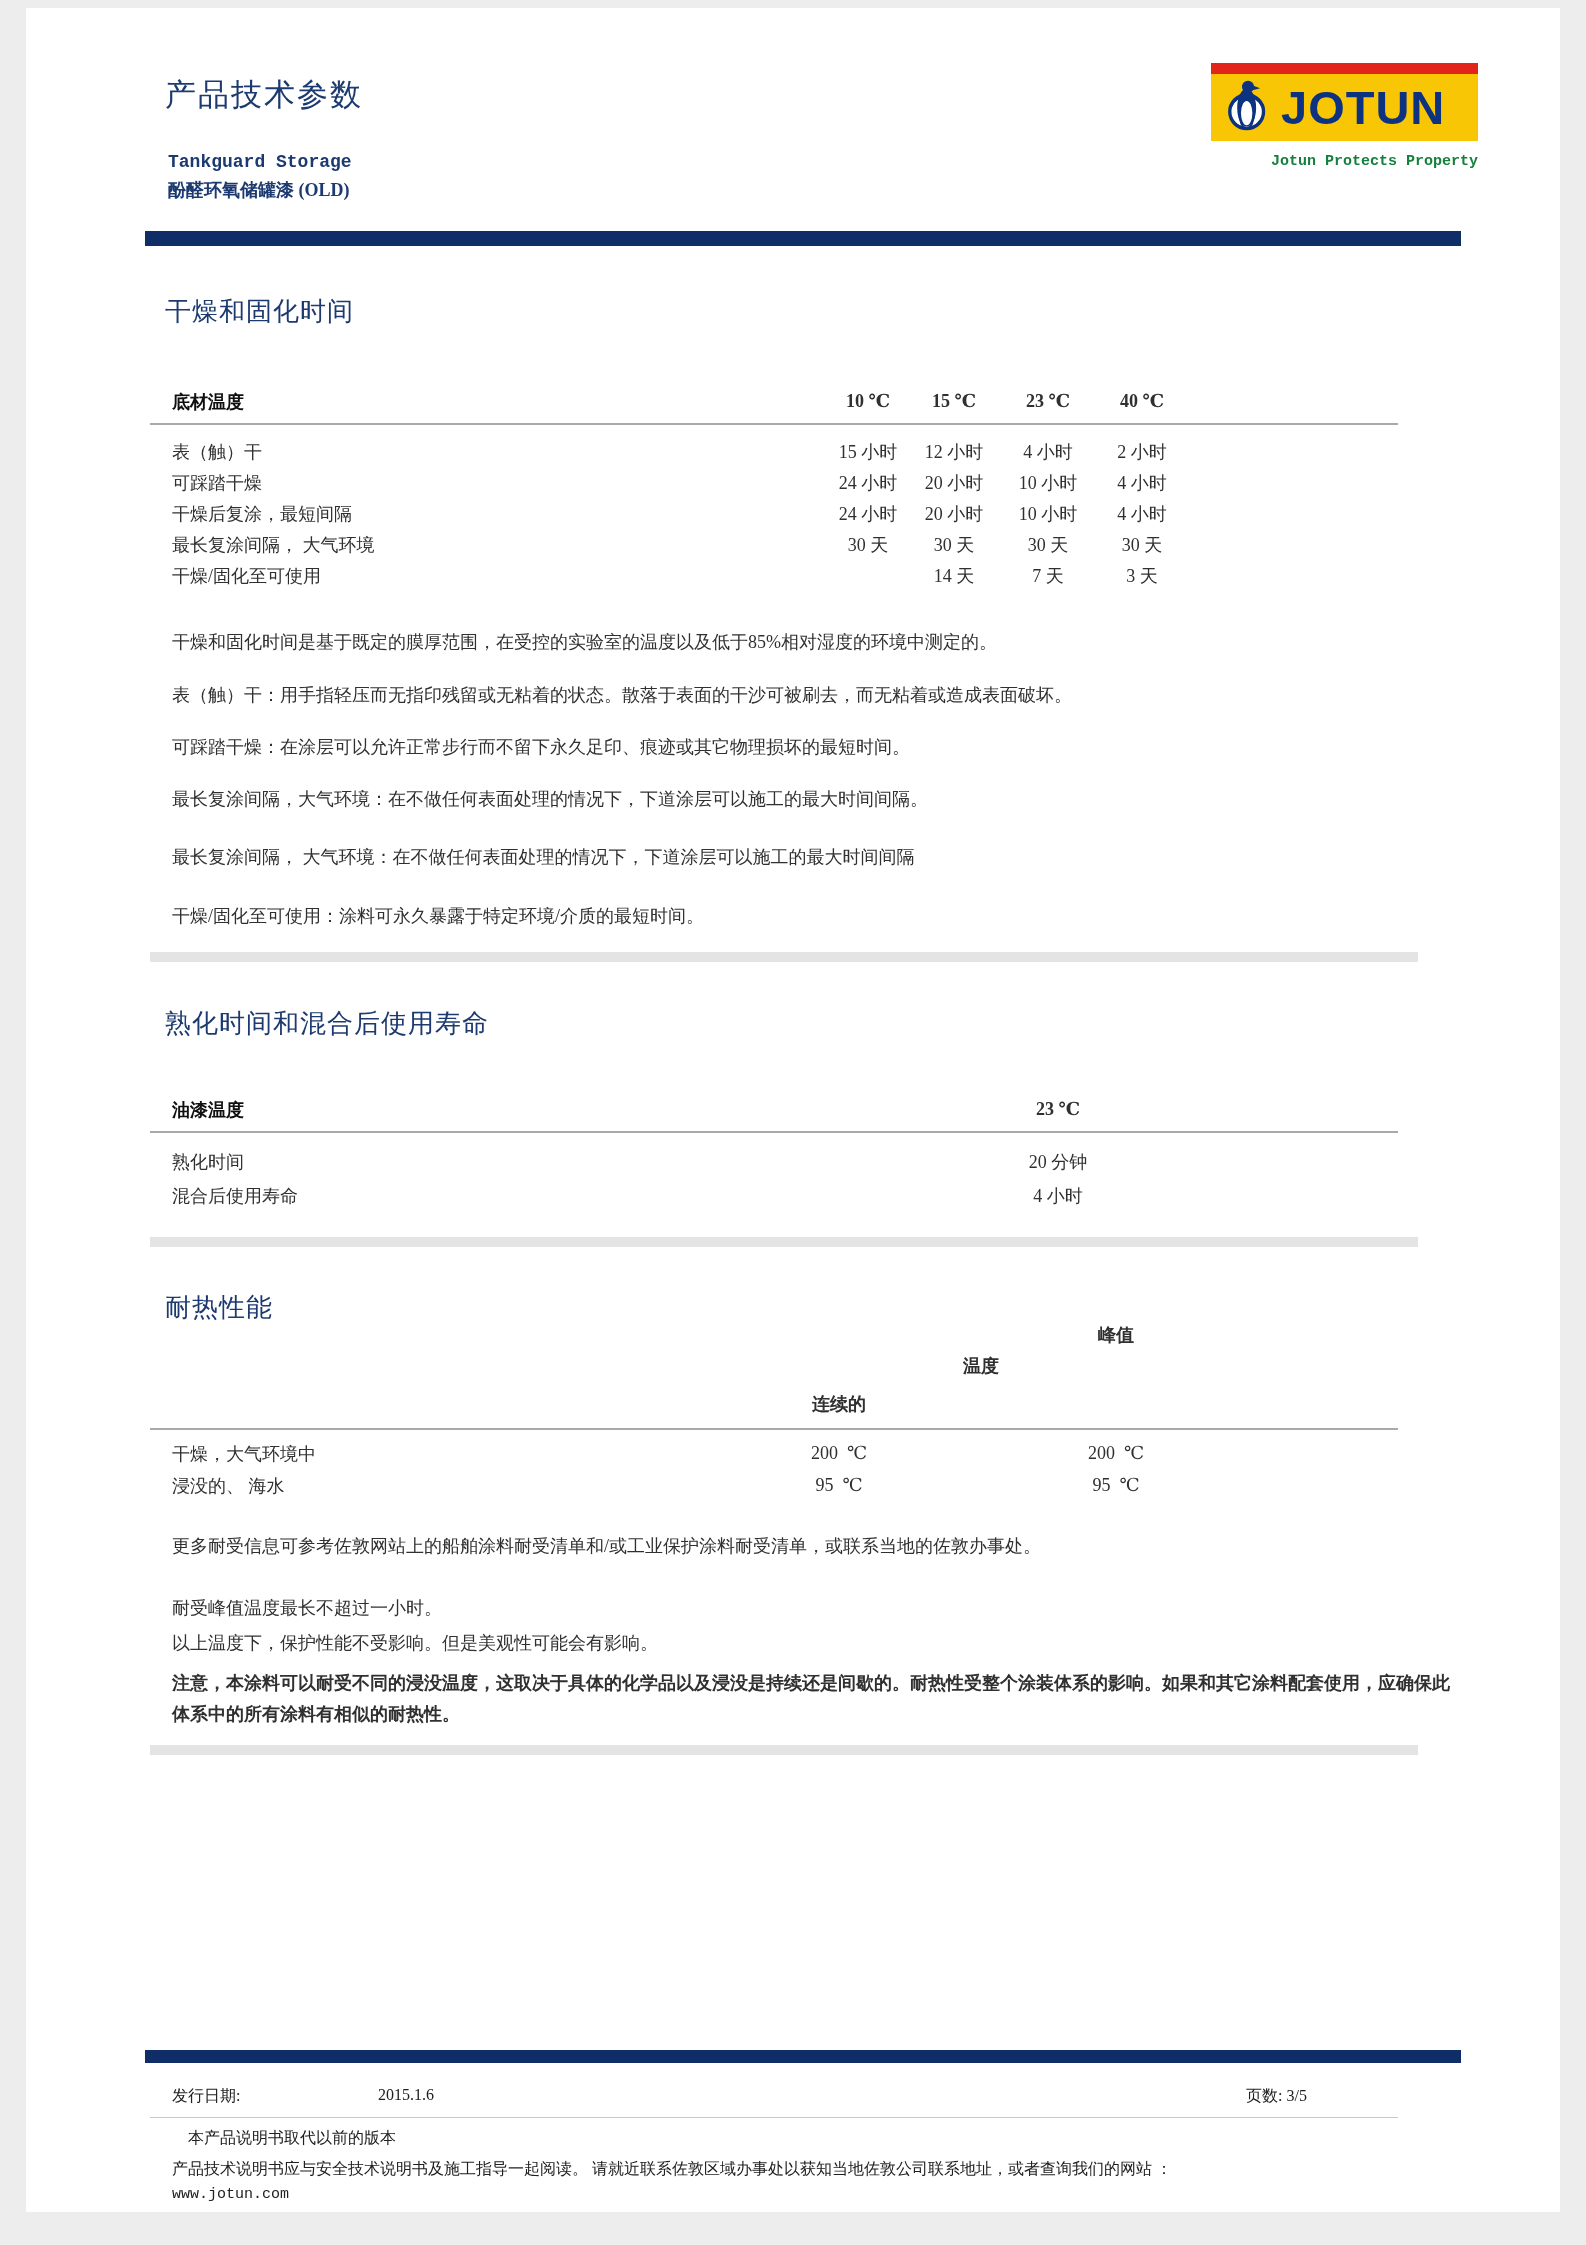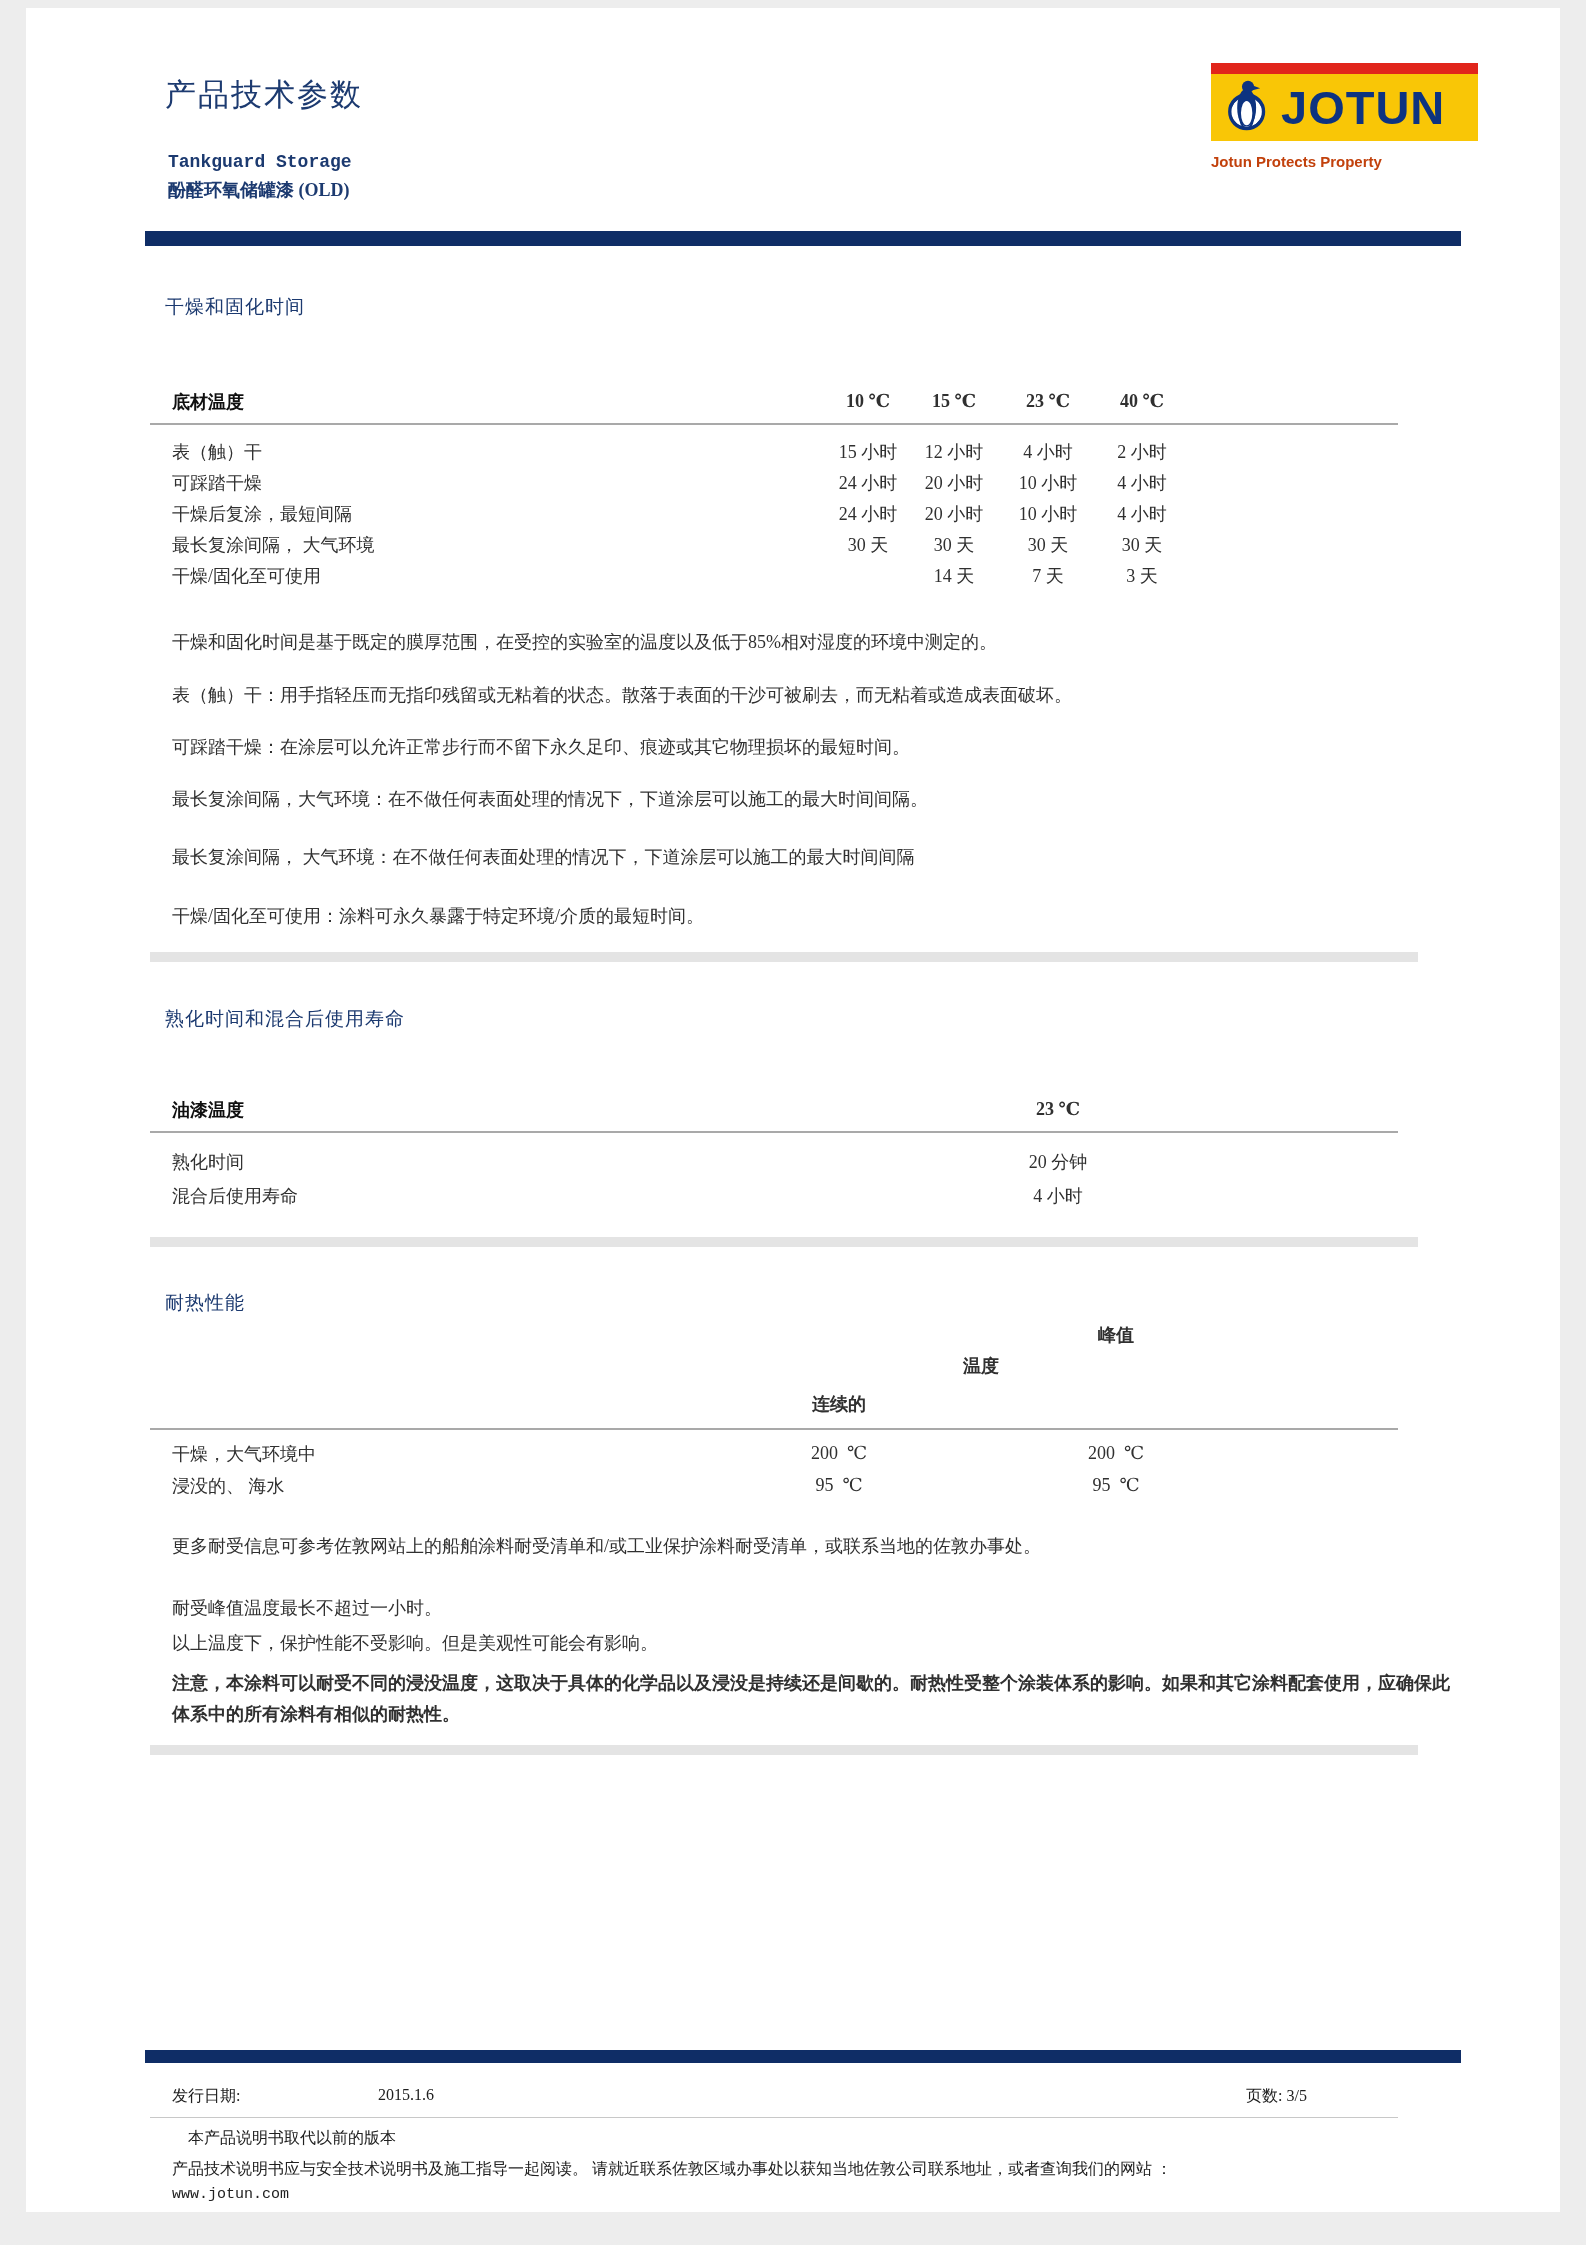--- a/index.html
+++ b/index.html
@@ -20,29 +20,29 @@
   .doc-title{left:165px;top:74px;font-size:31px;color:#1c3a70;letter-spacing:2px;}
   .prod-name{left:168px;top:152px;font-size:18px;font-weight:bold;color:#1c3a70;
              font-family:"Liberation Mono","DejaVu Sans Mono",monospace;}
   .prod-sub{left:168px;top:178px;font-size:18px;font-weight:bold;color:#1c3a70;}
 
   .logo-box{left:1211px;top:63px;width:267px;height:78px;background:#f9c606;}
   .logo-red{position:absolute;left:0;top:0;width:267px;height:11px;background:#e1251b;}
   .logo-inner{position:absolute;left:10px;top:14px;width:250px;height:60px;display:flex;align-items:center;}
   .logo-brand{font-family:"Liberation Sans","DejaVu Sans",sans-serif;font-weight:bold;
               font-size:47px;color:#0d3380;letter-spacing:1px;line-height:1;margin-left:6px;}
-  .logo-tagline{left:1211px;top:153px;width:267px;text-align:left;
-                font-family:Liberation Sans, sans-serif;
-                font-weight:bold;font-size:15px;color:#c2410c;}
+  .logo-tagline{left:1211px;top:153px;width:267px;text-align:right;
+                font-family:Liberation Mono, monospace;
+                font-weight:bold;font-size:15px;color:#15803d;}
 
   .navy-bar{background:#0f2d66;}
   .bar-top{left:145px;top:231px;width:1316px;height:15px;}
   .bar-footer{left:145px;top:2050px;width:1316px;height:13px;}
 
-  .section-title{font-size:19px;color:#1c3a70;letter-spacing:1px;}
+  .section-title{font-size:26px;color:#1c3a70;letter-spacing:1px;}
   .divider{background:#e4e4e4;height:10px;left:150px;width:1268px;}
   .rule{background:#a9a9a9;height:2px;left:150px;width:1248px;}
   .thin-rule{background:#c8c8c8;height:1px;left:150px;width:1248px;}
 
   .lbl{left:172px;font-size:18px;color:#303030;white-space:pre;}
   .hdr{font-weight:bold;color:#101010;}
   .cell{font-size:18px;color:#303030;text-align:center;width:110px;white-space:pre;}
   .para{left:172px;font-size:18px;color:#303030;white-space:nowrap;}
   .para-wrap{left:172px;width:1280px;font-size:18px;color:#303030;line-height:31px;white-space:normal;}
 

